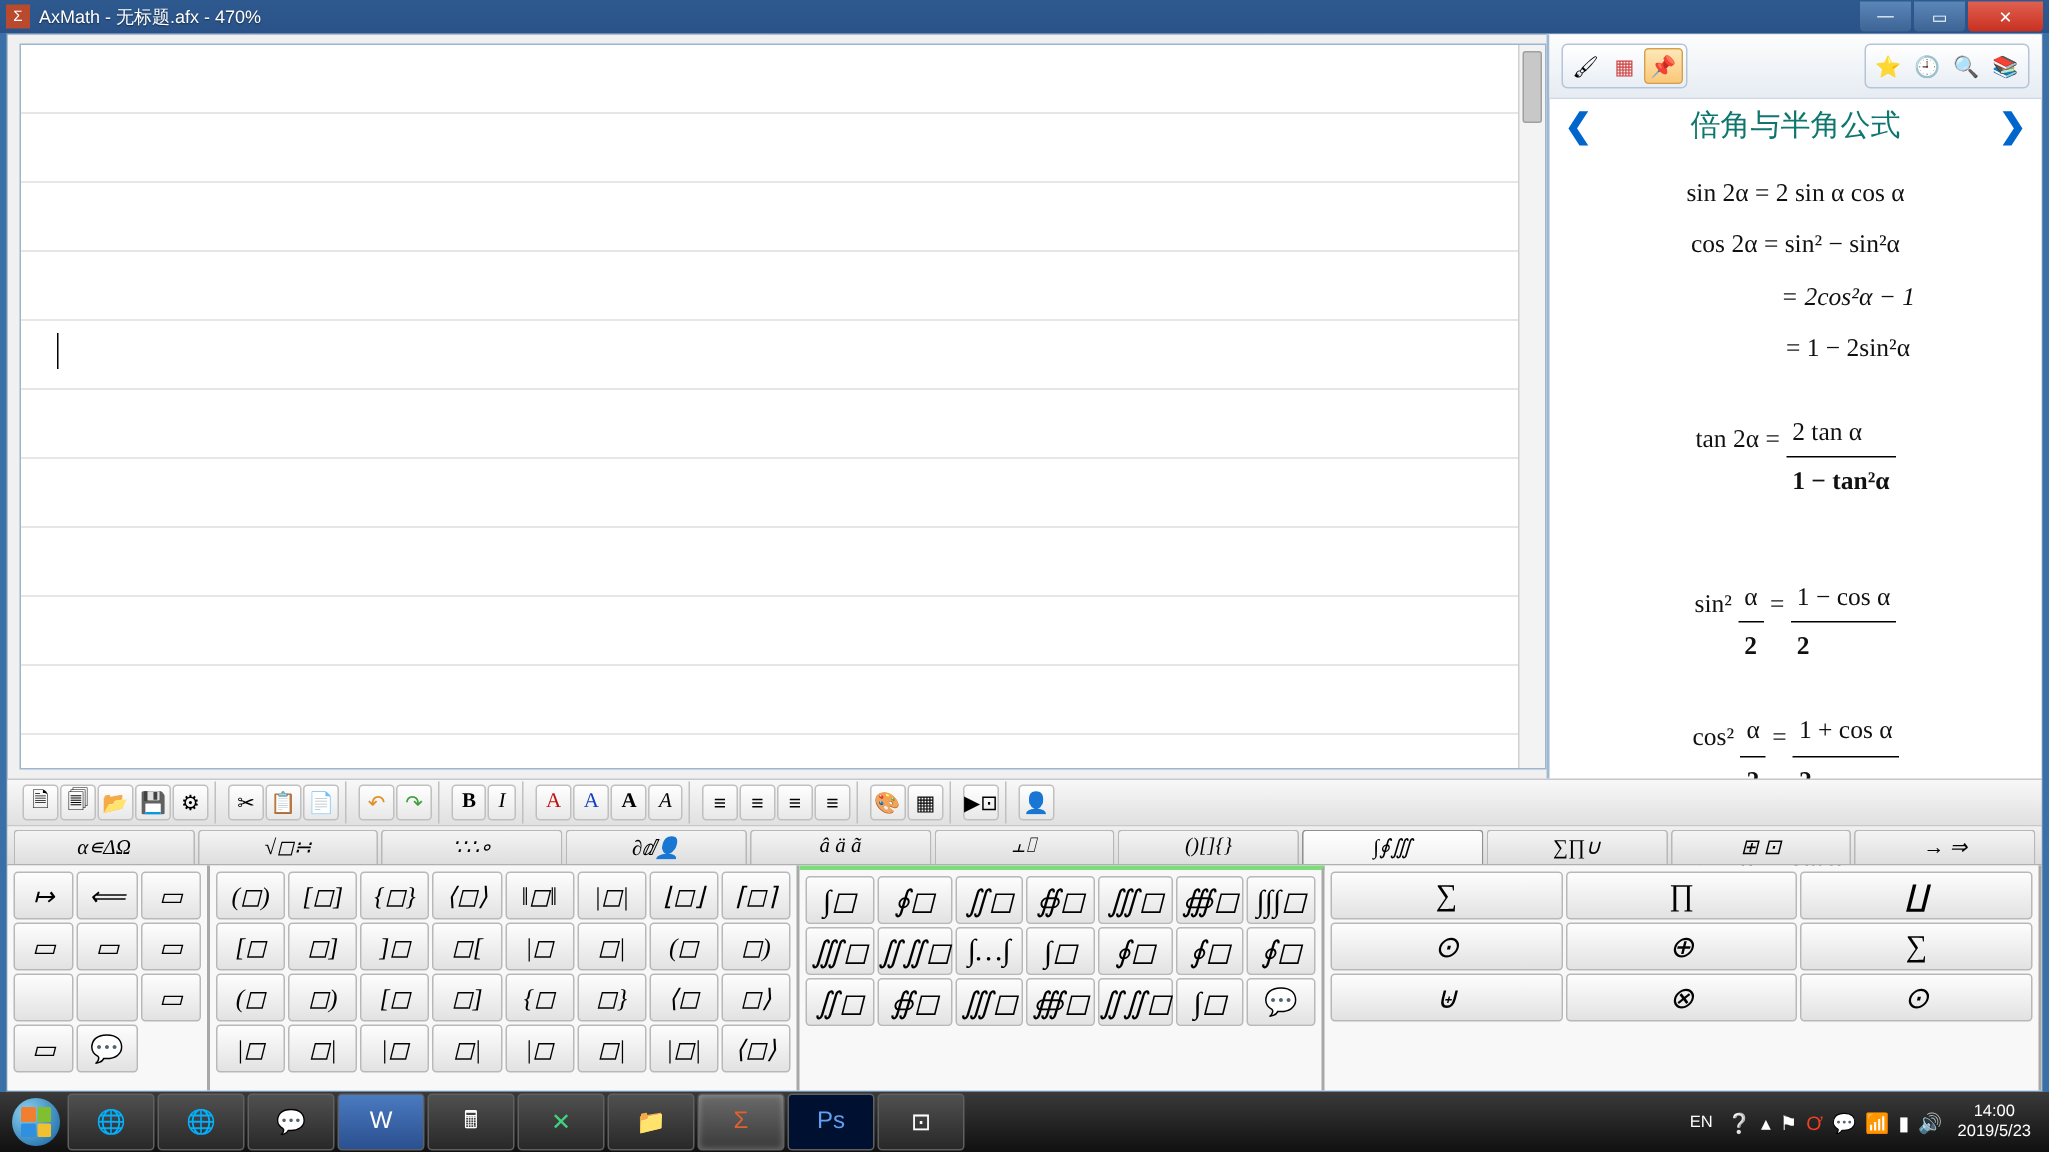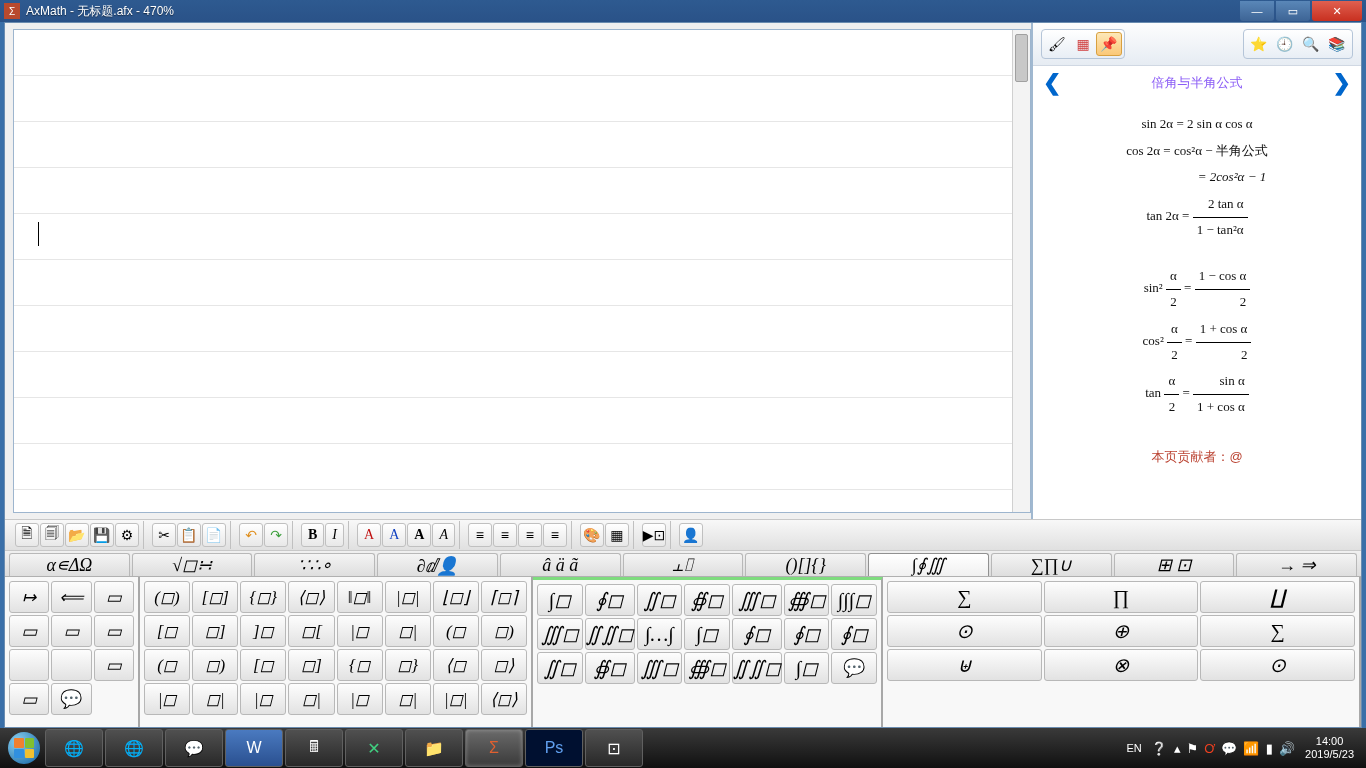--- a/index.html
+++ b/index.html
@@ -27,41 +27,41 @@
 
 .sidebar { width: 330px; background: #fff; border-left: 2px solid #a0b8d0; display: flex; flex-direction: column; font-size: 13px; }
 .sidebar-tools { padding: 6px 8px; display: flex; justify-content: space-between; background: linear-gradient(#fdfdfd,#e6ecf3); border-bottom:1px solid #d0d8e3;}
 .tool-group { display: flex; gap: 0; background: linear-gradient(#fff,#e8eef5); border: 1px solid #b5c5d8; border-radius: 4px; padding: 2px; }
 .tool-btn { width: 26px; height: 24px; display: flex; align-items: center; justify-content: center; font-size: 14px; cursor:default; border-radius:3px;}
 .tool-btn.active { background: linear-gradient(#fde8b8,#fac878); border:1px solid #d8a040;}
 .breadcrumb { padding: 6px 12px; color: #0066cc; font-size: 13px; }
 .breadcrumb span { color: #0066cc; }
 .nav-header { display: flex; align-items: center; justify-content: space-between; padding: 4px 10px 10px; }
 .nav-arrow { font-size: 22px; color: #0066cc; font-weight: bold; cursor:default;}
-.nav-title { font-size: 13px; color: #8b5cf6; font-family: Liberation Sans, sans-serif; }
+.nav-title { font-size: 20px; color: #0f766e; font-family: Liberation Sans, sans-serif; }
 .section-label { display: inline-block; background: #7edc7e; color: #107010; padding: 3px 10px 3px 8px; font-size: 13px; margin: 6px 0 6px 6px; position: relative; font-weight: bold; clip-path: polygon(0 0, 100% 0, 88% 50%, 100% 100%, 0 100%);}
-.formulas { padding: 4px 16px 14px; text-align: center; font-family: "Times New Roman", serif; font-size: 13px; line-height: 1.9; color: #111; }
+.formulas { padding: 4px 16px 14px; text-align: center; font-family: "Times New Roman", serif; font-size: 17px; line-height: 1.9; color: #111; }
 .formulas .line { margin: 2px 0; }
-.formulas .frac { display: inline-block; vertical-align: middle; text-align: right; }
+.formulas .frac { display: inline-block; vertical-align: middle; text-align: left; margin-top: 22px; }
 .formulas .frac .num { display: block; border-bottom: 1px solid #000; padding: 0 4px; }
-.formulas .frac .den { display: block; padding: 0 4px; }
+.formulas .frac .den { display: block; padding: 0 4px; font-weight: bold; }
 .contrib { color:#bb4433; font-size:13px; text-align:center; padding: 12px 0;}
 
 
 .toolbar { height: 32px; background: linear-gradient(#f8f8f8,#e0e0e0); border-top:1px solid #c8c8c8; border-bottom:1px solid #c8c8c8; display:flex; align-items:center; padding: 0 6px; gap: 4px; }
 .tb-group { display:flex; gap:1px; padding: 0 4px; border-right: 1px solid #c0c0c0; height: 28px; align-items:center;}
 .tb-group:last-child { border-right: none;}
 .tb-btn { width: 24px; height: 24px; display:flex; align-items:center; justify-content:center; font-size: 14px; background: linear-gradient(#fff,#e8e8e8); border:1px solid #c0c0c0; border-radius:3px; cursor:default;}
 .tb-btn.wide { width:auto; padding: 0 6px; font-family: "Times New Roman"; }
 .tb-btn.bold { font-weight:bold;}
 .tb-btn.italic { font-style:italic;}
 
 
 .tabs { height: 26px; background: linear-gradient(#f0f0f0,#dcdcdc); display: flex; padding: 2px 4px 0; gap: 2px; border-bottom:1px solid #b0b0b0;}
-.tab { flex: 1; display: flex; align-items: center; justify-content: center; font-family: "Times New Roman", serif; font-size: 18px; background: linear-gradient(#f4f4f4,#dedede); border: 1px solid #b8b8b8; border-bottom:none; border-radius: 3px 3px 0 0; cursor:default; font-style:italic; white-space:nowrap; overflow:hidden;}
+.tab { flex: 1; display: flex; align-items: center; justify-content: center; font-family: "Times New Roman", serif; font-size: 14px; background: linear-gradient(#f4f4f4,#dedede); border: 1px solid #b8b8b8; border-bottom:none; border-radius: 3px 3px 0 0; cursor:default; font-style:italic; white-space:nowrap; overflow:hidden;}
 .tab.active { background: linear-gradient(#fff,#f0f0f0); border-color:#909090;}
 
 
 .palette { height: 150px; display: flex; background: #f8f8f8; }
 .pal-section { border-right: 2px solid #a8a8a8; display: grid; align-content: start; padding: 4px; gap: 2px; }
 .pal-a { width: 135px; grid-template-columns: repeat(3, 1fr); }
 .pal-b { width: 393px; grid-template-columns: repeat(8, 1fr); }
 .pal-c { width: 350px; grid-template-columns: repeat(7, 1fr); border-top: 3px solid #7edc7e; }
 .pal-d { flex:1; grid-template-columns: repeat(3, 1fr); }
 .pal-btn { height: 32px; display:flex; align-items:center; justify-content:center; background: linear-gradient(#fdfdfd,#e2e2e2); border:1px solid #b8b8b8; border-radius:3px; font-family: "Times New Roman", serif; font-size: 17px; cursor:default; font-style:italic;}
@@ -122,22 +122,23 @@
 
 
       <div class="nav-header">
         <div class="nav-arrow">❮</div>
         <div class="nav-title">倍角与半角公式</div>
         <div class="nav-arrow">❯</div>
       </div>
 
       <div class="formulas">
         <div class="line">sin 2α = 2 sin α cos α</div>
-        <div class="line">cos 2α = cos²α − 半角公式</div>
+        <div class="line">cos 2α = sin² − sin²α</div>
         <div class="line" style="padding-left:70px;font-style:italic;">= 2cos²α − 1</div>
+        <div class="line" style="padding-left:70px;">= 1 − 2sin²α</div>
         <div class="line">
           <span>tan 2α =</span>
           <span class="frac"><span class="num">2 tan α</span><span class="den">1 − tan²α</span></span>
         </div>
       </div>
 
       <div class="formulas">
         <div class="line">
           <span>sin²</span>
           <span class="frac"><span class="num">α</span><span class="den">2</span></span>

